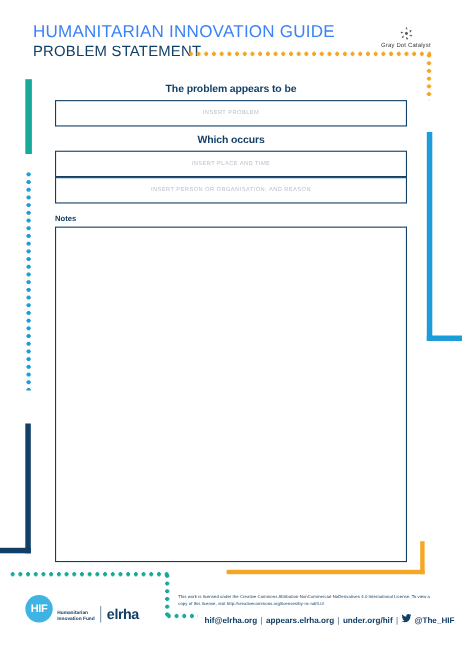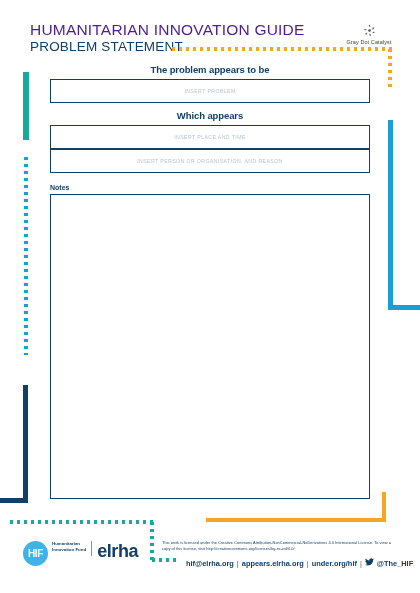--- a/index.html
+++ b/index.html
@@ -8,21 +8,21 @@
     background:#ffffff;
     font-family:"Liberation Sans", sans-serif;
     overflow:hidden;
   }
   .page { position:relative; width:420px; height:593px; background:#fff; }
 
   
   .header { position:absolute; left:30px; top:22px; }
   .title-main {
     font-size:15.5px; font-weight:400; letter-spacing:0.2px;
-    color:#4c1d95; line-height:1.05; white-space:nowrap;
+    color:#3b82f6; line-height:1.05; white-space:nowrap;
   }
   .title-sub {
     font-size:13.5px; font-weight:400; letter-spacing:0.2px;
     color:#123f66; line-height:1.05; margin-top:2px; white-space:nowrap;
   }
 
   
   .gdc { position:absolute; right:14px; top:22px; width:74px; text-align:center; }
   .gdc-mark { height:16px; display:flex; align-items:center; justify-content:center; }
   .gdc-name {
@@ -110,37 +110,37 @@
     color:#123f66; font-size:7px; font-weight:700;
     margin-top:11px; margin-bottom:3px;
   }
   .notes-box {
     width:100%; height:305px; border:1.2px solid #123f66; background:#fff;
   }
 
   
   .footer { position:absolute; left:0; top:528px; width:420px; height:65px; }
 
-  .hif-logo { position:absolute; left:23px; top:13px; display:flex; align-items:flex-start; }
+  .hif-logo { position:absolute; left:23px; top:13px; display:flex; align-items:flex-end; }
   .hif-circle {
     width:25px; height:25px; border-radius:50%; background:#3fb3e3;
     display:flex; align-items:center; justify-content:center;
   }
   .hif-circle span {
     color:#fff; font-size:10px; font-weight:700; letter-spacing:-0.3px;
   }
   .hif-words {
     margin-left:4px; color:#123f66; font-size:4.4px;
     font-weight:700; line-height:1.35; white-space:nowrap;
   }
   .hif-div {
     margin:0 5px; width:1px; height:15px; background:#123f66; opacity:.55;
   }
   .elrha {
-    color:#123f66; font-size:18px; font-weight:700; letter-spacing:-0.4px;
+    color:#123f66; font-size:13px; font-weight:700; letter-spacing:-0.4px;
   }
 
   .license {
     position:absolute; left:162px; top:12px; width:232px;
     color:#123f66; font-size:3.9px; line-height:1.55; letter-spacing:0.05px;
   }
   .contact {
     position:absolute; left:186px; top:30px;
     color:#123f66; font-size:7.4px; font-weight:700; white-space:nowrap;
     display:flex; align-items:center; gap:3px;
@@ -185,26 +185,26 @@
   <div class="bar-teal"></div>
   <div class="br-navy-v"></div>
   <div class="br-navy-h"></div>
   <div class="br-blue-v"></div>
   <div class="br-blue-h"></div>
   <div class="br-orange-v"></div>
   <div class="br-orange-h"></div>
 
   <div class="form">
 
-    <div class="field-label" style="margin-top:0">The problem appears to be</div>
+    <div class="field-label" style="margin-top:12px">The problem appears to be</div>
     <div class="field-box">
       <span class="field-ph">INSERT PROBLEM</span>
     </div>
 
-    <div class="field-label">Which appears</div>
+    <div class="field-label">Which occurs</div>
     <div class="field-box">
       <span class="field-ph">INSERT PLACE AND TIME</span>
     </div>
 
     <div class="field-box">
       <span class="field-ph">INSERT PERSON OR ORGANISATION, AND REASON</span>
     </div>
 
     <div class="notes-label">Notes</div>
     <div class="notes-box"></div>

